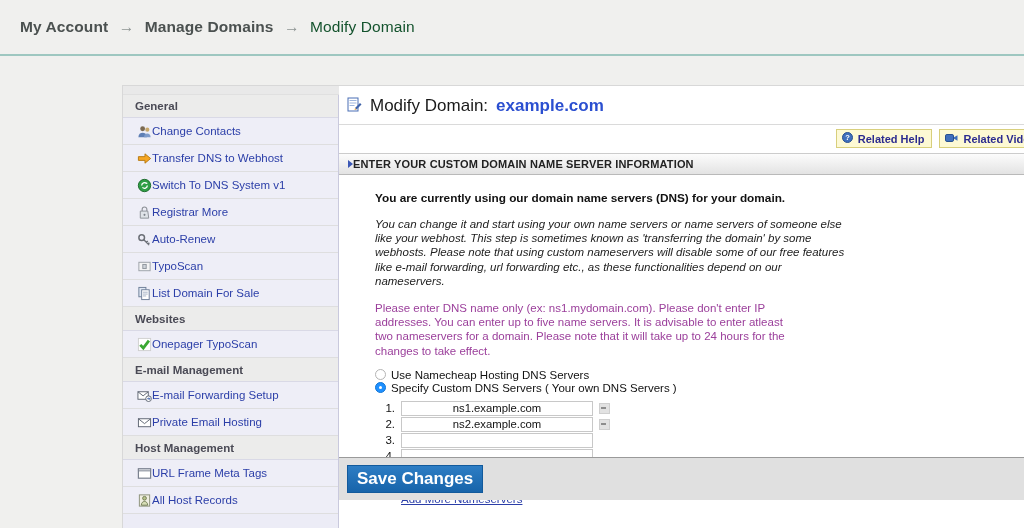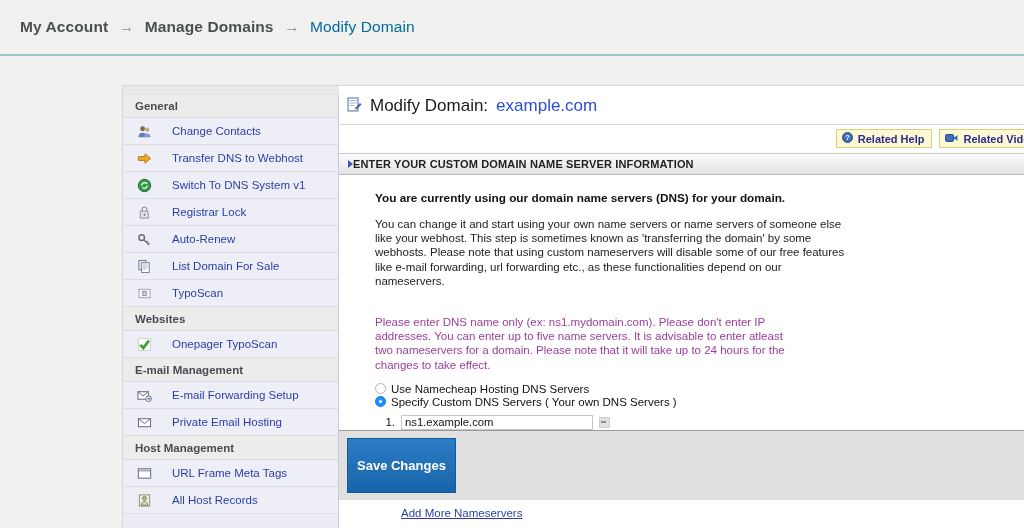--- a/index.html
+++ b/index.html
@@ -30,21 +30,21 @@
     font-size: 15.5px;
     color: #5d6363;
     letter-spacing: .1px;
     white-space: nowrap;
   }
   .breadcrumb .crumb-strong {
     font-weight: bold;
     color: #4b5150;
   }
   .breadcrumb .crumb-last {
-    color: #0369a1;
+    color: #14532d;
   }
   .breadcrumb .crumb-sep {
     color: #8d9493;
     margin: 0 6px;
     font-weight: normal;
   }
 
   
   .page-area {
     position: relative;
@@ -86,21 +86,21 @@
     font-weight: bold;
     font-size: 11.5px;
     color: #4a4a55;
     padding: 6px 0 5px 12px;
     background: #ececeb;
     border-bottom: 1px solid #d9d9e6;
   }
   .side-item {
     display: flex;
     align-items: center;
-    gap: 20px;
+    gap: 0;
     padding: 4px 0 4px 14px;
     border-bottom: 1px solid #dededf;
     background: #eeeef7;
     min-height: 18px;
   }
   .side-item-label {
     color: #2b3ea8;
     font-size: 11.5px;
     white-space: nowrap;
   }
@@ -129,20 +129,21 @@
     text-align: center;
   }
   .content-title-text {
     font-size: 17px;
     color: #1a1a1a;
     white-space: nowrap;
   }
   .content-title-domain {
     color: #2b4fd0;
     font-size: 17px;
+    font-weight: bold;
   }
   .helpbar {
     display: flex;
     justify-content: flex-end;
     gap: 7px;
     padding: 4px 8px 5px 0;
   }
   .helpbtn {
     display: flex;
     align-items: center;
@@ -184,21 +185,22 @@
     font-size: 11.8px;
     font-weight: bold;
     color: #111;
     margin-bottom: 12px;
   }
   .para {
     font-size: 11.5px;
     color: #222;
     line-height: 14.2px;
     max-width: 436px;
-    margin-bottom: 27px;
+    margin-bottom: 13px;
+    font-style: italic;
   }
   .para-first-line {
     max-width: 470px;
   }
   .warn {
     font-size: 11.5px;
     color: #9b3f9b;
     line-height: 14.2px;
     max-width: 418px;
     margin-bottom: 11px;
@@ -257,20 +259,21 @@
     width: 192px;
     height: 15px;
     border: 1px solid #c8c8c8;
     background: #ffffff;
     font-family: "Liberation Sans", sans-serif;
     font-size: 11.3px;
     color: #111;
     padding: 0 3px;
     box-sizing: border-box;
     outline: none;
+    text-align: center;
   }
   .ns-del {
     width: 9px;
     height: 9px;
     background: #e2e2e2;
     border: 1px solid #cfcfcf;
     position: relative;
     flex: none;
   }
   .ns-del::after {
@@ -301,22 +304,22 @@
     background: #e0e0e0;
     border-top: 1px solid #9a9a9a;
     padding: 7px 0 7px 8px;
   }
   .savebtn {
     display: inline-block;
     background: linear-gradient(#2d7dc4, #1764aa);
     border: 1px solid #125a9c;
     color: #ffffff;
     font-weight: bold;
-    font-size: 13px;
-    padding: 19px 9px;
+    font-size: 17px;
+    padding: 3px 9px;
     font-family: "Liberation Sans", sans-serif;
   }
 </style>
 </head>
 <body>
 
 <div class="breadcrumb-bar">
   <div class="breadcrumb">
     <span class="crumb-strong">My Account</span>
     <span class="crumb-sep">→</span>
@@ -362,49 +365,49 @@
           <span class="side-item-label">Switch To DNS System v1</span>
         </div>
         <div class="side-item">
           <span>
             <svg class="side-ico" viewBox="0 0 16 16" width="15" height="15">
               <path d="M3.5 6.5h8l1 7.5h-9z" fill="#dfe3e8" stroke="#8b8f96"></path>
               <path d="M5.5 6.5V4.6a2.5 2.5 0 015 0v1.9" fill="none" stroke="#8b8f96" stroke-width="1.2"></path>
               <circle cx="8" cy="10.5" r="1.1" fill="#7d828a"></circle>
             </svg>
           </span>
-          <span class="side-item-label">Registrar Lock</span>
+          <span class="side-item-label">Registrar More</span>
         </div>
         <div class="side-item">
           <span>
             <svg class="side-ico" viewBox="0 0 16 16" width="15" height="15">
               <circle cx="5" cy="6" r="3" fill="none" stroke="#6b6f76" stroke-width="1.6"></circle>
               <path d="M7 8l6 6M10 11l1.5-1.5M11.8 12.8l1.4-1.4" stroke="#6b6f76" stroke-width="1.5" fill="none"></path>
             </svg>
           </span>
           <span class="side-item-label">Auto-Renew</span>
+        </div>
+        <div class="side-item">
+          <span>
+            <svg class="side-ico" viewBox="0 0 16 16" width="15" height="15">
+              <rect x="2" y="3.5" width="12" height="9" fill="#f4f4f4" stroke="#9aa0a7"></rect>
+              <rect x="6.2" y="5.8" width="3.6" height="4.4" fill="#cfd4da" stroke="#8e949b"></rect>
+            </svg>
+          </span>
+          <span class="side-item-label">TypoScan</span>
         </div>
         <div class="side-item">
           <span>
             <svg class="side-ico" viewBox="0 0 16 16" width="15" height="15">
               <rect x="2" y="1.5" width="7.5" height="10" fill="#dfe7f3" stroke="#6b7c96"></rect>
               <rect x="5" y="4" width="8" height="10.5" fill="#ffffff" stroke="#6b7c96"></rect>
               <path d="M6.4 6.6h5M6.4 8.6h5M6.4 10.6h3.4" stroke="#98a6bb" stroke-width=".9"></path>
             </svg>
           </span>
           <span class="side-item-label">List Domain For Sale</span>
-        </div>
-        <div class="side-item">
-          <span>
-            <svg class="side-ico" viewBox="0 0 16 16" width="15" height="15">
-              <rect x="2" y="3.5" width="12" height="9" fill="#f4f4f4" stroke="#9aa0a7"></rect>
-              <rect x="6.2" y="5.8" width="3.6" height="4.4" fill="#cfd4da" stroke="#8e949b"></rect>
-            </svg>
-          </span>
-          <span class="side-item-label">TypoScan</span>
         </div>
         <div class="side-group-title">Websites</div>
         <div class="side-item">
           <span>
             <svg class="side-ico" viewBox="0 0 16 16" width="15" height="15">
               <rect x="1.5" y="1.5" width="13" height="13" fill="#ffffff" stroke="#cfcfcf"></rect>
               <path d="M3.5 8.4l3.2 3.4 6-8" stroke="#3aa832" stroke-width="3" fill="none"></path>
             </svg>
           </span>
           <span class="side-item-label">Onepager TypoScan</span>

